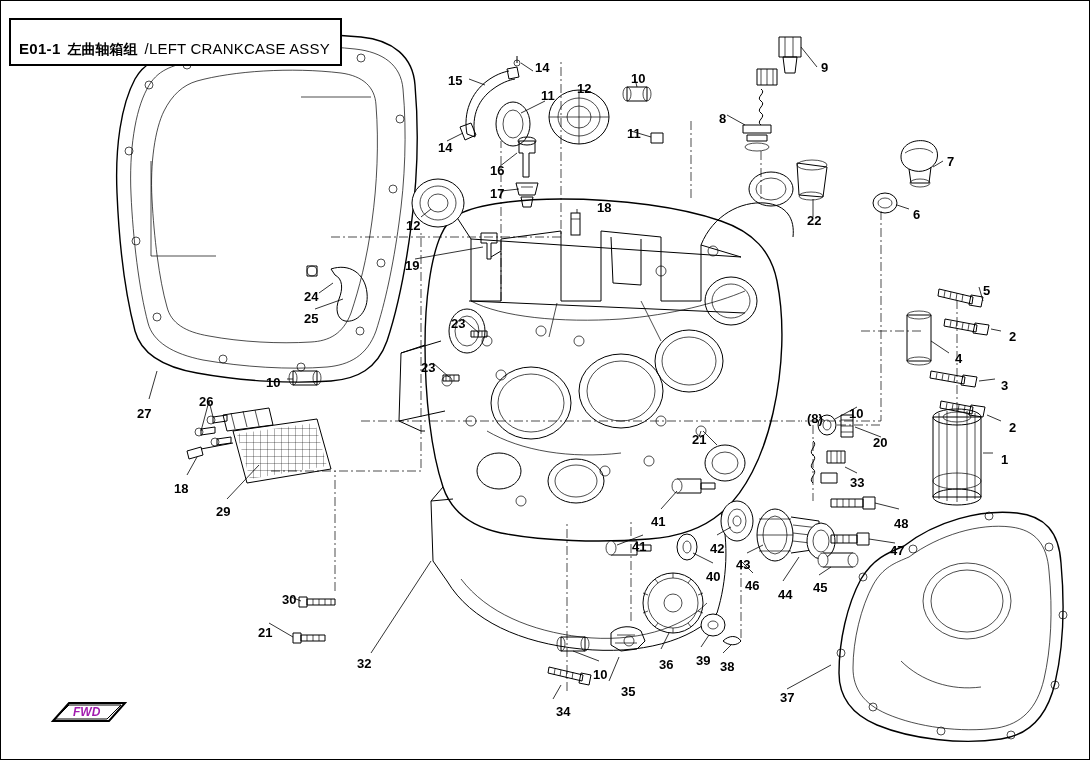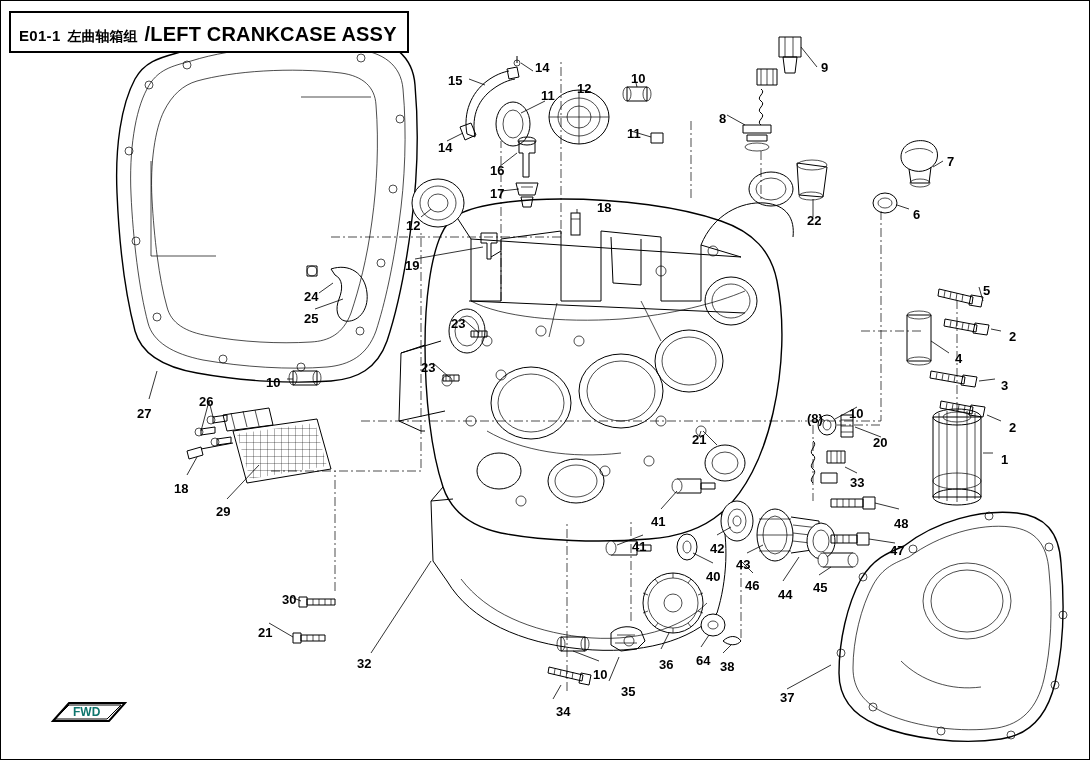--- a/index.html
+++ b/index.html
@@ -12,56 +12,57 @@
     width:1090px;
     height:760px;
     background:#ffffff;
     border:1px solid #000;
     box-sizing:border-box;
     overflow:hidden;
   }
   
   #title-block{
     position:absolute;
-    left:8px; top:10px;
+    left:8px; top:17px;
     border:2px solid #000;
     background:#fff;
-    padding:10px 10px 5px 8px;
+    padding:20px 10px 5px 8px;
     display:flex;
     align-items:baseline;
     gap:7px;
     z-index:40;
   }
   #title-block .code{
     font-size:15px;
     font-weight:bold;
     letter-spacing:.3px;
   }
   #title-block .cn{
     font-size:14px;
     font-weight:bold;
   }
   #title-block .en{
-    font-size:20px;
-    font-weight:bold;
+    font-size:15px;
+    font-weight:normal;
     letter-spacing:.2px;
   }
   
   #fwd-marker{
     position:absolute;
     left:46px; bottom:28px;
     width:82px; height:38px;
     z-index:40;
   }
   #fwd-marker .fwd-text{
     position:absolute;
     left:26px; top:12px;
     font-size:12px;
     font-weight:bold;
-    color:#0f766e;
+    font-style:italic;
+    color:#a21caf;
   }
   
   #art{
     position:absolute;
     left:0; top:0;
     width:1090px; height:760px;
   }
   
   .callout{
     position:absolute;
@@ -612,21 +613,21 @@
   <div class="callout" style="left:215px;top:504px">29</div>
   <div class="callout" style="left:281px;top:592px">30</div>
   <div class="callout" style="left:257px;top:625px">21</div>
   <div class="callout" style="left:356px;top:656px">32</div>
   <div class="callout" style="left:849px;top:475px">33</div>
   <div class="callout" style="left:555px;top:704px">34</div>
   <div class="callout" style="left:620px;top:684px">35</div>
   <div class="callout" style="left:658px;top:657px">36</div>
   <div class="callout" style="left:779px;top:690px">37</div>
   <div class="callout" style="left:719px;top:659px">38</div>
-  <div class="callout" style="left:695px;top:653px">64</div>
+  <div class="callout" style="left:695px;top:653px">39</div>
   <div class="callout" style="left:705px;top:569px">40</div>
   <div class="callout" style="left:650px;top:514px">41</div>
   <div class="callout" style="left:631px;top:539px">41</div>
   <div class="callout" style="left:709px;top:541px">42</div>
   <div class="callout" style="left:735px;top:557px">43</div>
   <div class="callout" style="left:777px;top:587px">44</div>
   <div class="callout" style="left:812px;top:580px">45</div>
   <div class="callout" style="left:744px;top:578px">46</div>
   <div class="callout" style="left:889px;top:543px">47</div>
   <div class="callout" style="left:893px;top:516px">48</div>

